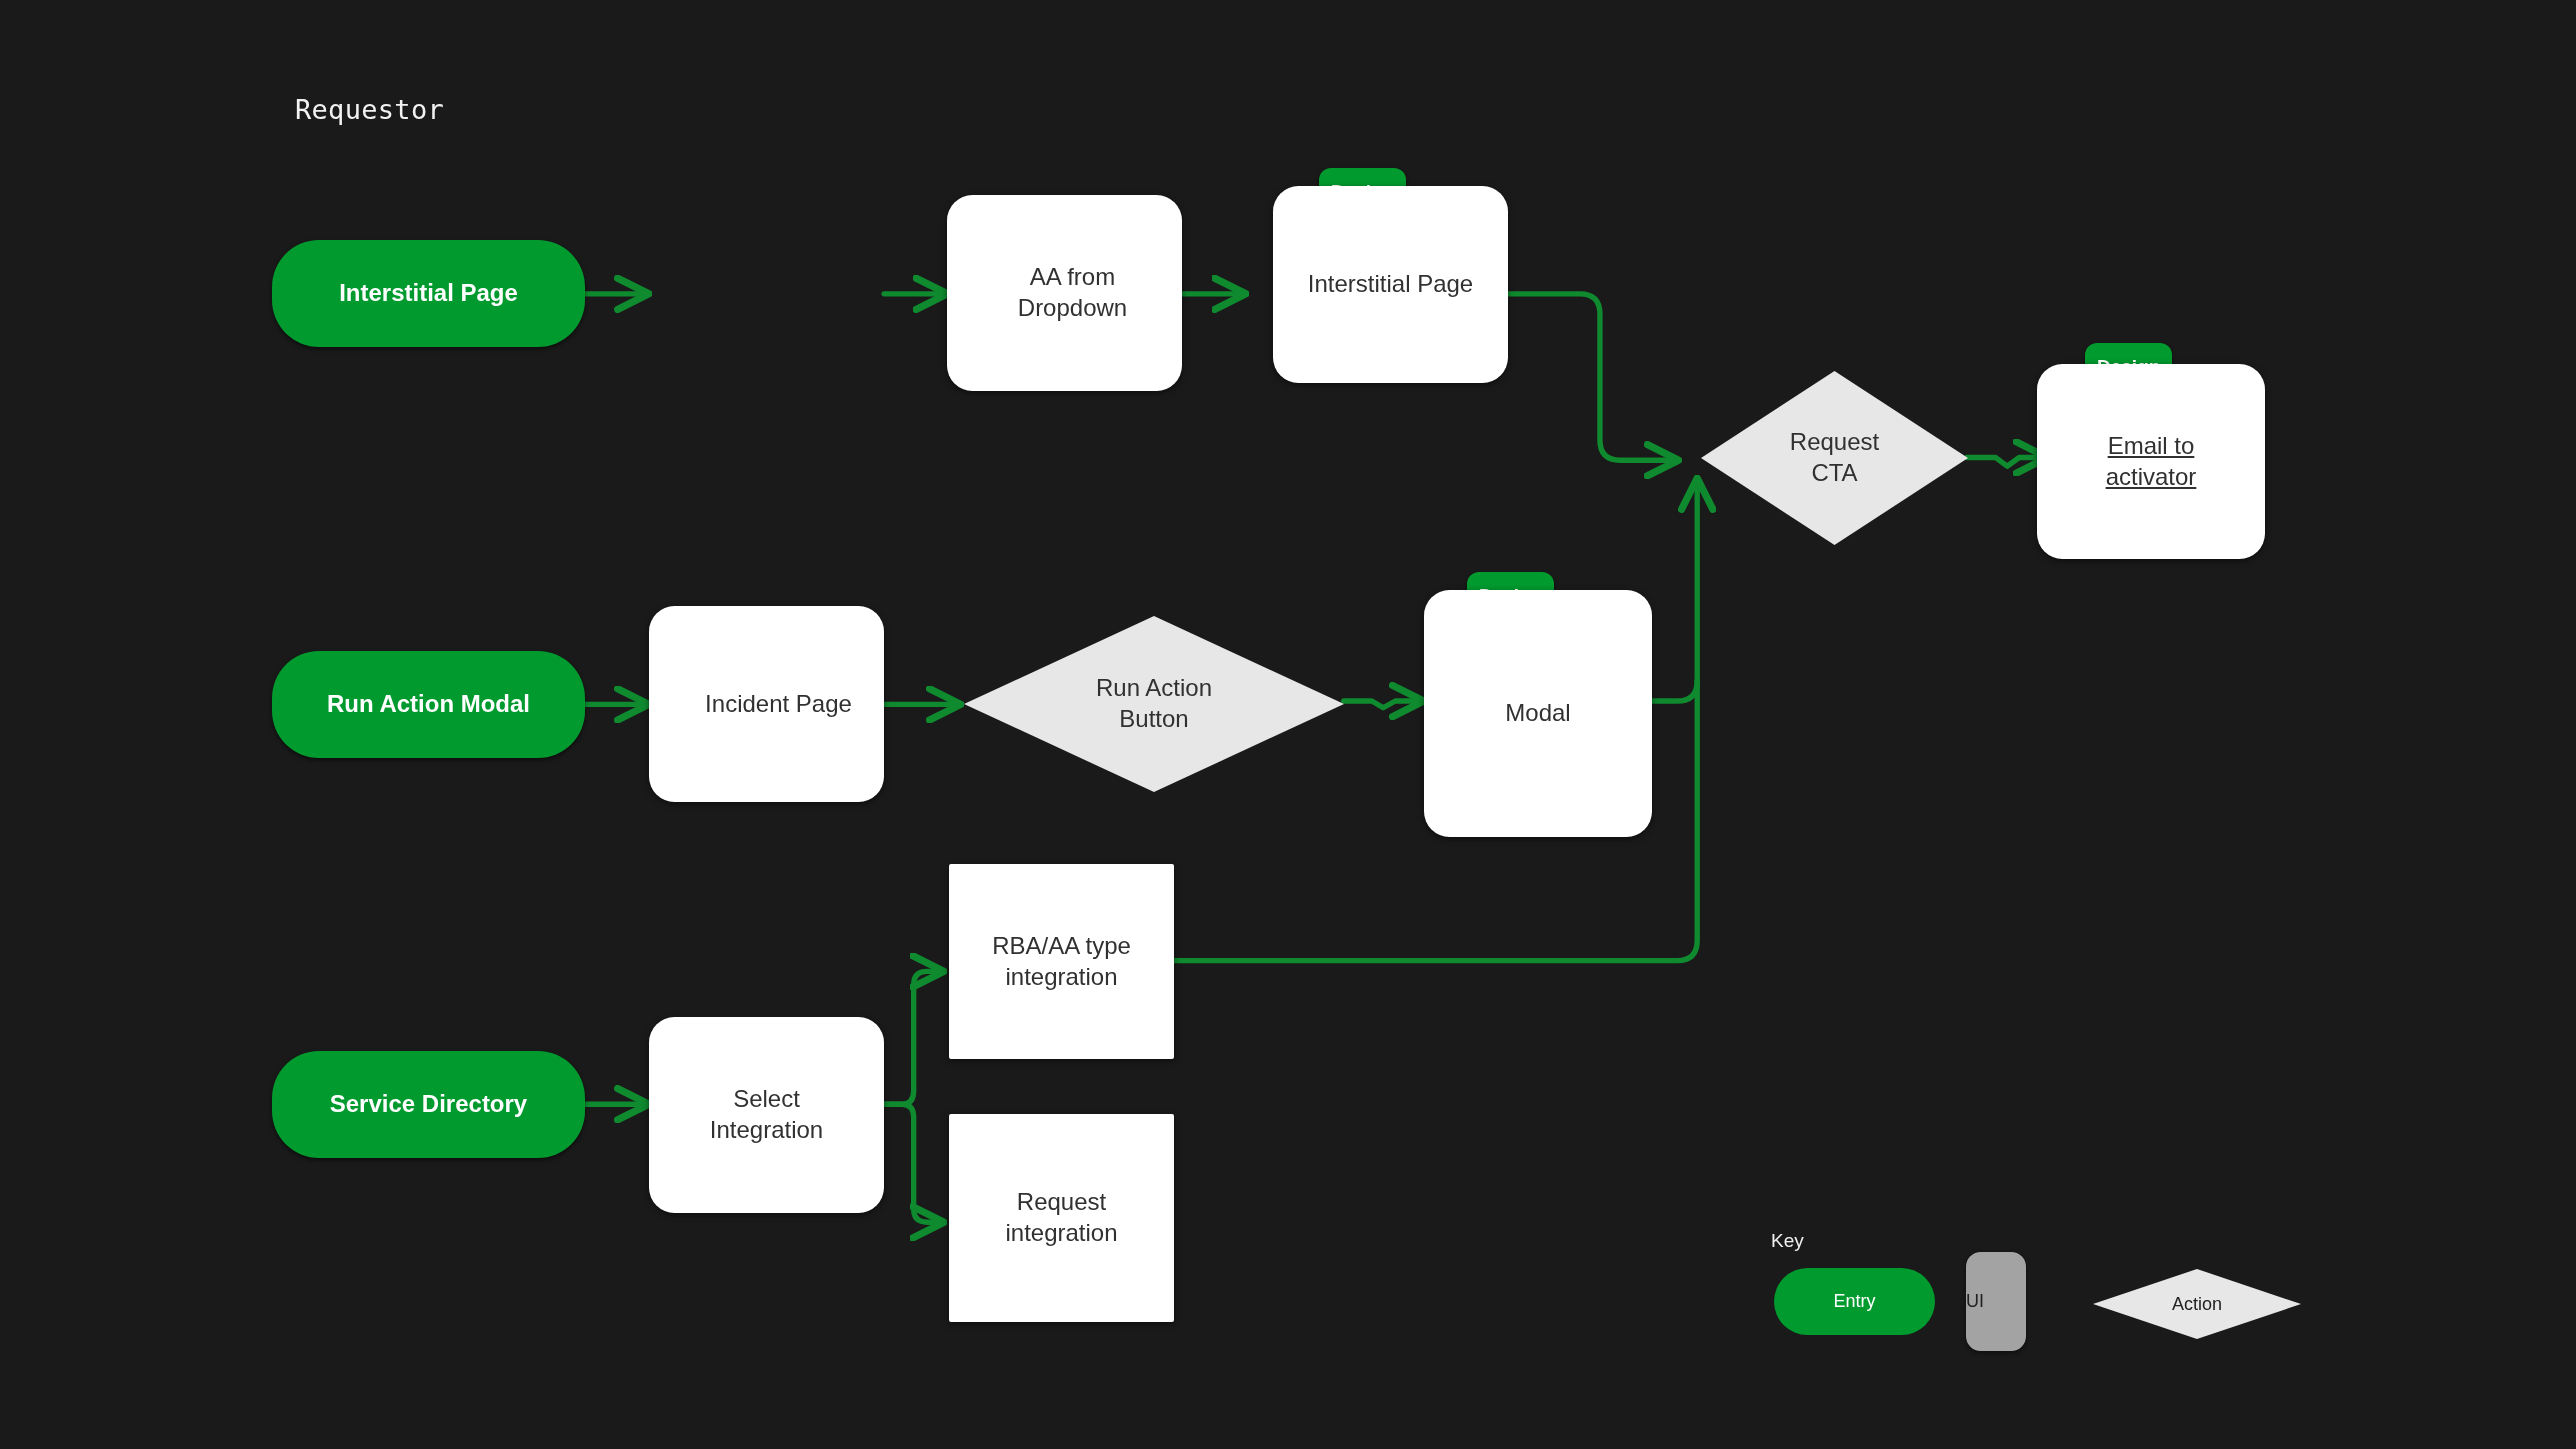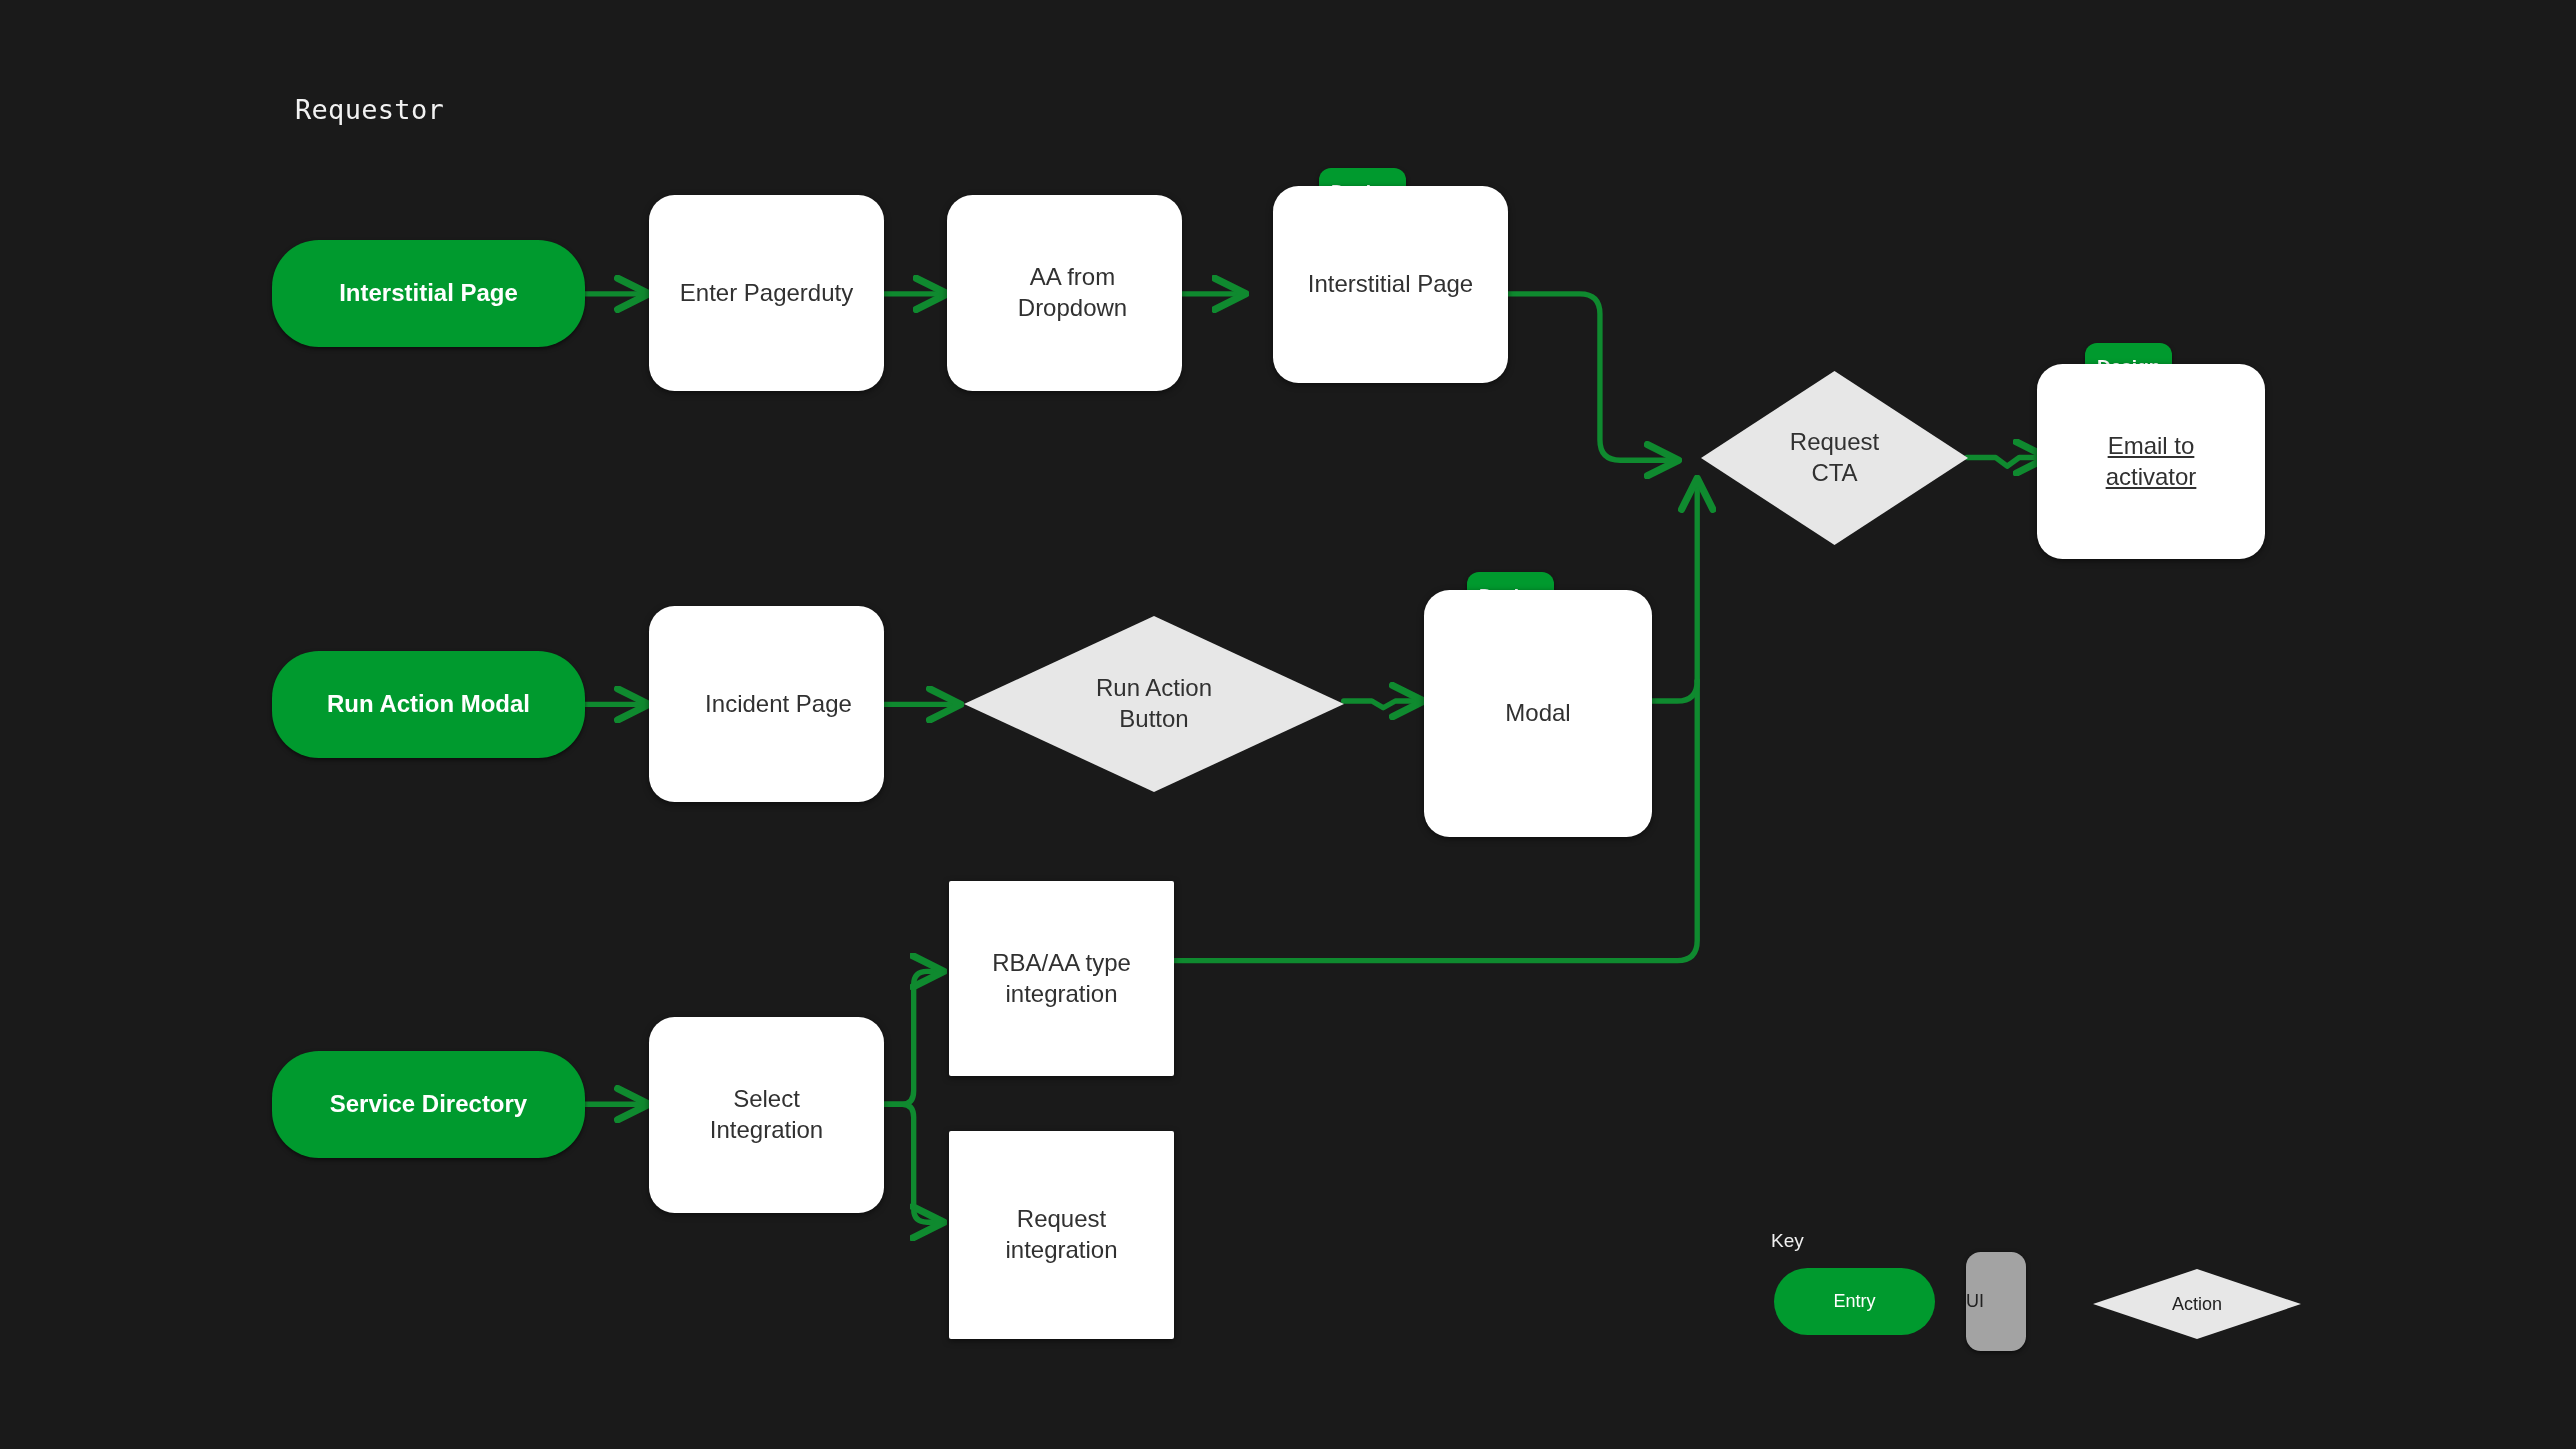--- a/index.html
+++ b/index.html
@@ -65,21 +65,20 @@
 
   
   .ui-rect {
     background: #ffffff;
     border-radius: 2px;
     color: #313131;
     font-size: 24px;
     font-weight: 400;
     box-shadow: 0 2px 6px rgba(0,0,0,0.5);
     padding: 0 12px;
-    margin-top: 17px;
   }
 
   
   .action {
     background: transparent;
     color: #313131;
     font-size: 24px;
     font-weight: 400;
   }
   .action .diamond-bg {
@@ -223,23 +222,20 @@
       <path d="M 2530 1015 L 2530 715" marker-end="url(#arrow)"></path>
 
       <path d="M 2932 682 L 2975 682 L 2992 695 L 3010 682 L 3050 682" marker-end="url(#arrow)"></path>
     </g>
   </svg>
 
   <div class="node entry" style="left:272px; top:240px; width:313px; height:107px;">
     <span>Interstitial Page</span>
   </div>
 
-  <div class="node ui" style="left:649px; top:195px; width:235px; height:196px;">
-    <span>Enter Pagerduty</span>
-  </div>
 
   <div class="node ui" style="left:947px; top:195px; width:235px; height:196px;padding-left:28px;">
     <div>
       <div>AA from</div>
       <div>Dropdown</div>
     </div>
   </div>
 
   <div class="badge" style="left:1319px; top:168px; height:47px;">
     <span>Design</span>

